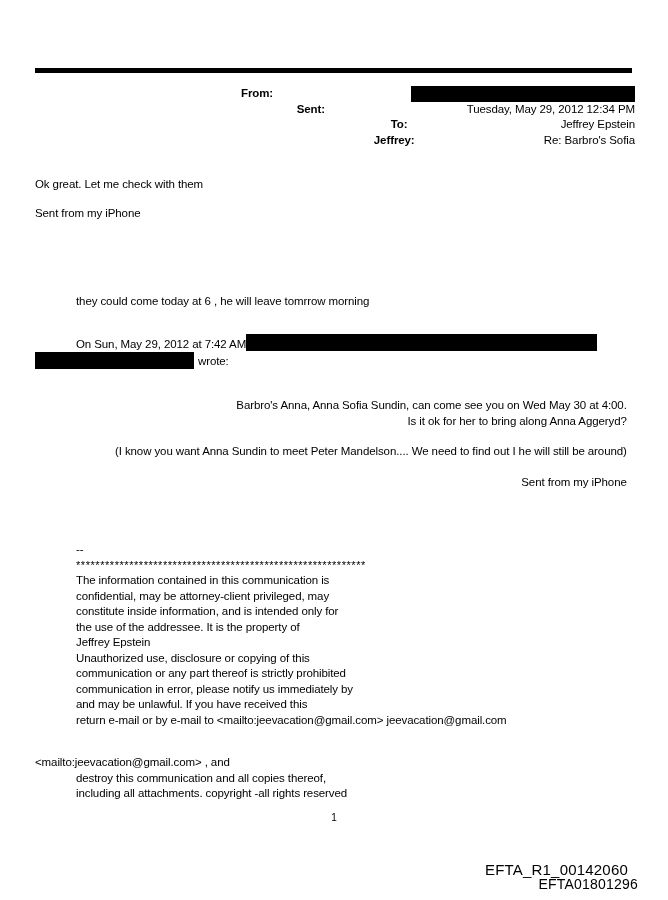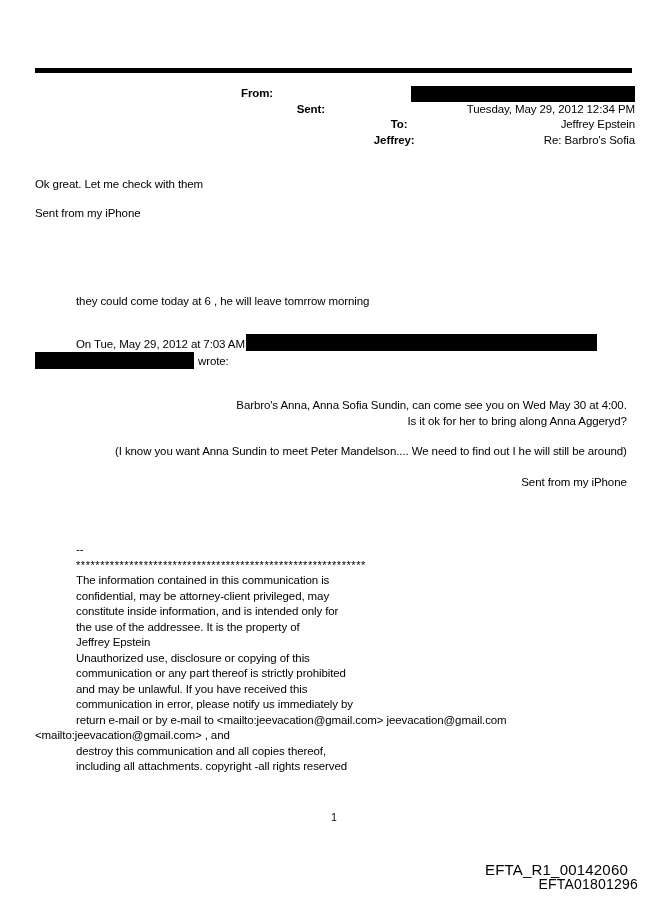--- a/index.html
+++ b/index.html
@@ -141,20 +141,21 @@
   .stars {
     letter-spacing: 0.55px;
     font-size: 11px;
   }
   .disclaimer-line {
     line-height: 15.5px;
   }
   .outdent {
     position: relative;
     left: -41px;
+    margin-top: 27px;
   }
 
   
   .page-num {
     position: absolute;
     left: 0;
     top: 812px;
     width: 668px;
     text-align: center;
     font-size: 10px;
@@ -202,21 +203,21 @@
       <div class="hdr-label">Jeffrey:</div>
       <div class="hdr-value">Re: Barbro's Sofia</div>
     </div>
   </div>
 
   <div class="body-text l1">Ok great. Let me check with them</div>
   <div class="body-text l2">Sent from my iPhone</div>
 
   <div class="quote1">they could come today at 6 , he will leave tomrrow morning</div>
 
-  <div class="quote2-line">On Tue, May 29, 2012 at 7:03 AM</div>
+  <div class="quote2-line">On Sun, May 29, 2012 at 7:42 AM</div>
   <div class="redaction redact-tue"></div>
   <div class="redaction redact-wrote"></div>
   <div class="wrote-word">wrote:</div>
 
   <div class="quote3">
     <div class="q3-line">Barbro's Anna, Anna Sofia Sundin, can come see you on Wed May 30 at 4:00.</div>
     <div class="q3-line">Is it ok for her to bring along Anna Aggeryd?</div>
     <div class="q3-gap"></div>
     <div class="q3-line">(I know you want Anna Sundin to meet Peter Mandelson.... We need to find out I he will still be around)</div>
     <div class="q3-gap"></div>
@@ -226,22 +227,22 @@
   <div class="sig">
     <div class="disclaimer-line">--</div>
     <div class="disclaimer-line stars">************************************************************</div>
     <div class="disclaimer-line">The information contained in this communication is</div>
     <div class="disclaimer-line">confidential, may be attorney-client privileged, may</div>
     <div class="disclaimer-line">constitute inside information, and is intended only for</div>
     <div class="disclaimer-line">the use of the addressee. It is the property of</div>
     <div class="disclaimer-line">Jeffrey Epstein</div>
     <div class="disclaimer-line">Unauthorized use, disclosure or copying of this</div>
     <div class="disclaimer-line">communication or any part thereof is strictly prohibited</div>
+    <div class="disclaimer-line">communication in error, please notify us immediately by</div>
     <div class="disclaimer-line">and may be unlawful. If you have received this</div>
-    <div class="disclaimer-line">communication in error, please notify us immediately by</div>
     <div class="disclaimer-line">return e-mail or by e-mail to &lt;mailto:jeevacation@gmail.com&gt; jeevacation@gmail.com</div>
     <div class="disclaimer-line outdent">&lt;mailto:jeevacation@gmail.com&gt; , and</div>
     <div class="disclaimer-line">destroy this communication and all copies thereof,</div>
     <div class="disclaimer-line">including all attachments. copyright -all rights reserved</div>
   </div>
 
   <div class="page-num">1</div>
 
   <div class="bates1">EFTA_R1_00142060</div>
   <div class="bates2">EFTA01801296</div>

